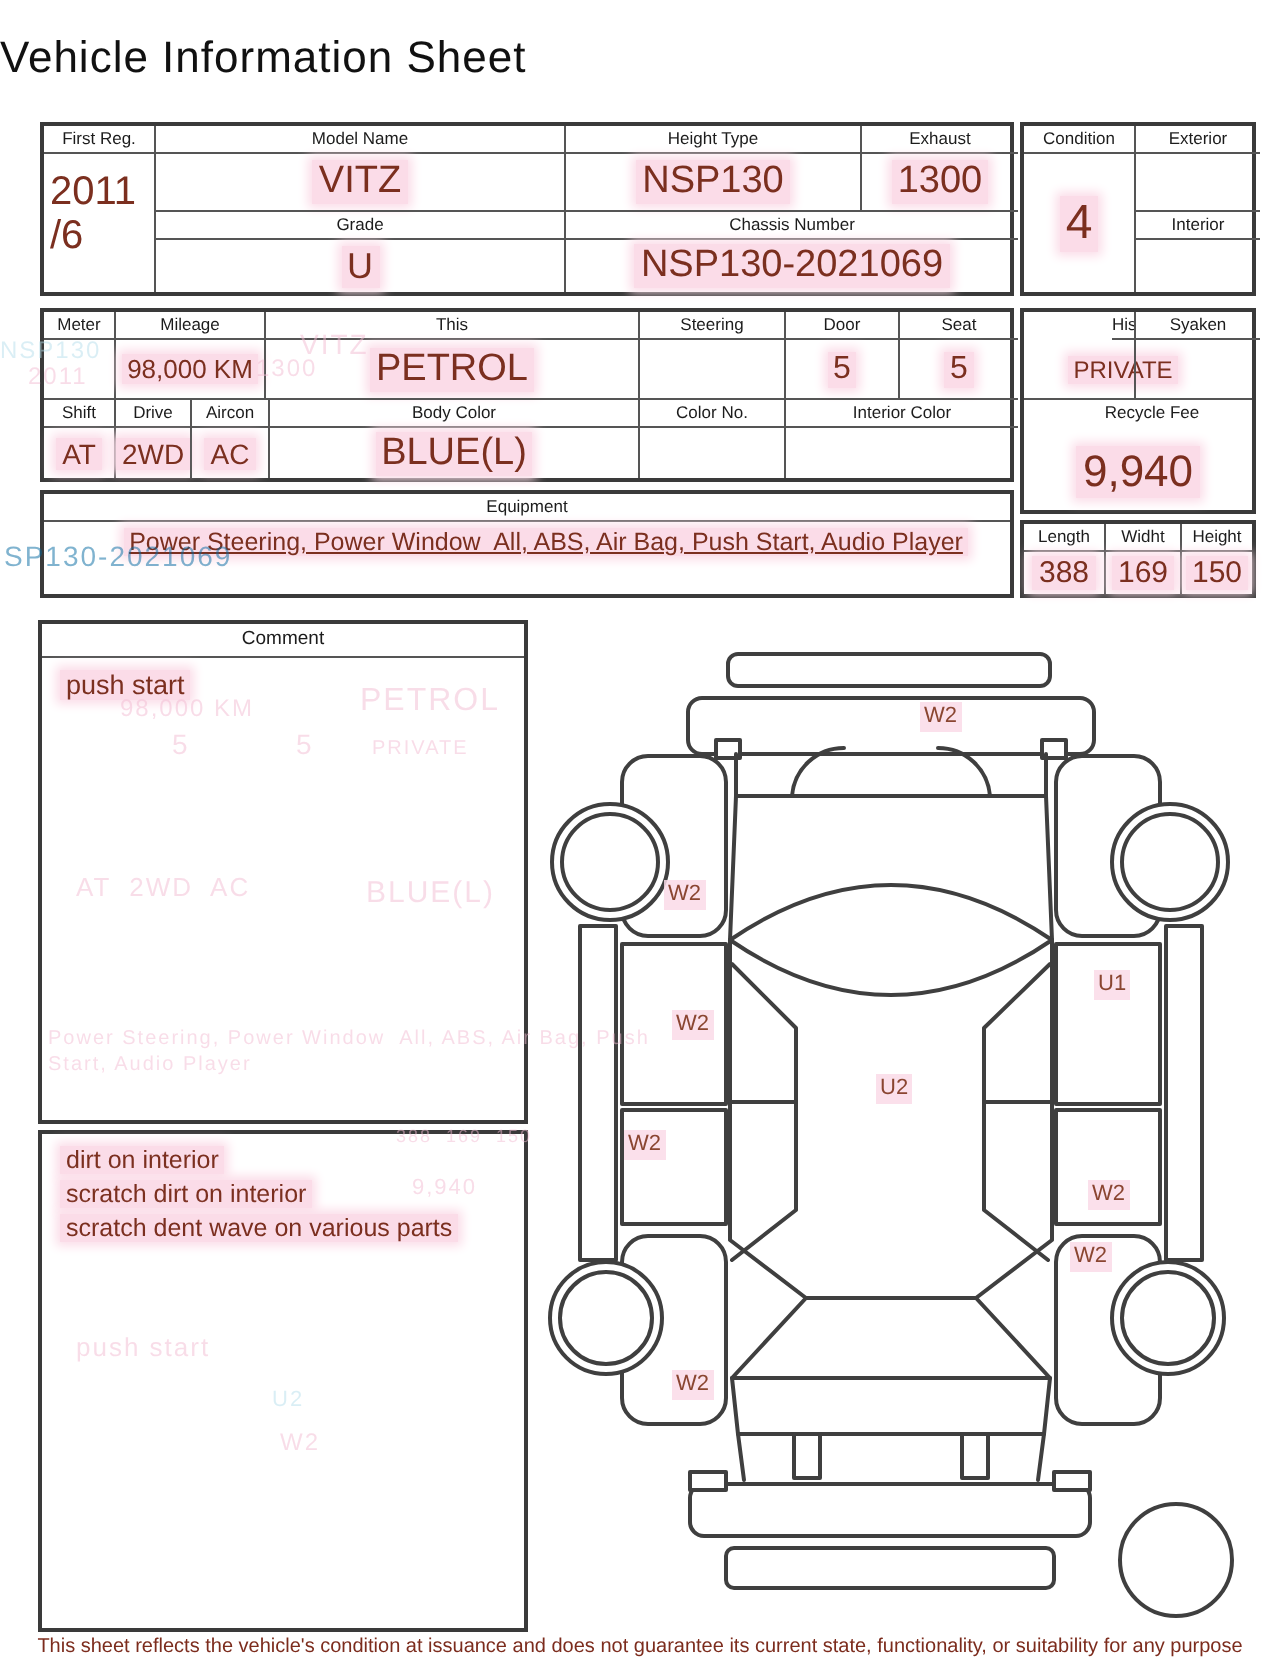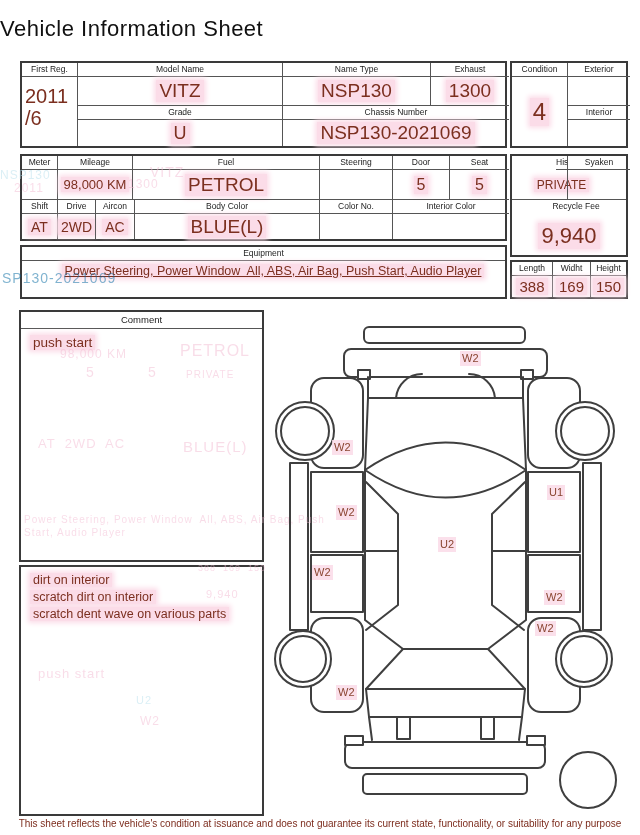--- a/index.html
+++ b/index.html
@@ -52,21 +52,21 @@
       <div class="firstreg-val">
         <div>2011</div>
         <div>/6</div>
       </div>
     </div>
     <div class="cell bl" style="left:55px; top:0; width:205px; height:42px;">
       <div class="lbl">Model Name</div>
       <div class="val fs19"><span class="hl">VITZ</span></div>
     </div>
     <div class="cell bl" style="left:260px; top:0; width:148px; height:42px;">
-      <div class="lbl">Name Type</div>
+      <div class="lbl">Height Type</div>
       <div class="val fs19"><span class="hl">NSP130</span></div>
     </div>
     <div class="cell bl" style="left:408px; top:0; width:79px; height:42px;">
       <div class="lbl">Exhaust</div>
       <div class="val fs19"><span class="hl">1300</span></div>
     </div>
     <div class="cell bl bt" style="left:55px; top:42px; width:205px; height:41px;">
       <div class="lbl">Grade</div>
       <div class="val fs18"><span class="hl">U</span></div>
     </div>
@@ -94,21 +94,21 @@
   <div class="block" style="left:20px; top:154px; width:487px; height:87px;">
     <div class="cell" style="left:0; top:0; width:35px; height:43px;">
       <div class="lbl">Meter</div>
       <div class="val fs13"><span class="hl"></span></div>
     </div>
     <div class="cell bl" style="left:35px; top:0; width:75px; height:43px;">
       <div class="lbl">Mileage</div>
       <div class="val fs13"><span class="hl">98,000 KM</span></div>
     </div>
     <div class="cell bl" style="left:110px; top:0; width:187px; height:43px;">
-      <div class="lbl">Fuel</div>
+      <div class="lbl">This</div>
       <div class="val fs19"><span class="hl">PETROL</span></div>
     </div>
     <div class="cell bl" style="left:297px; top:0; width:73px; height:43px;">
       <div class="lbl">Steering</div>
       <div class="val fs13"><span class="hl"></span></div>
     </div>
     <div class="cell bl" style="left:370px; top:0; width:57px; height:43px;">
       <div class="lbl">Door</div>
       <div class="val fs16"><span class="hl">5</span></div>
     </div>

